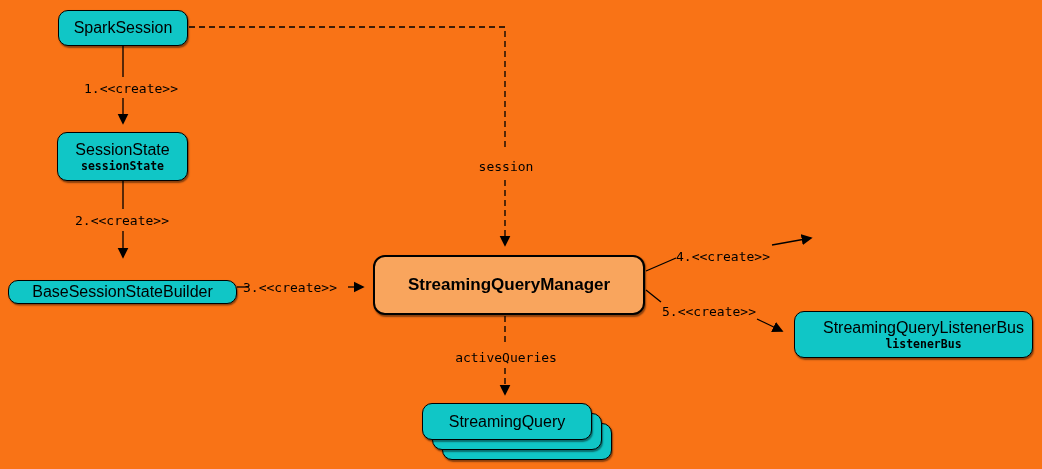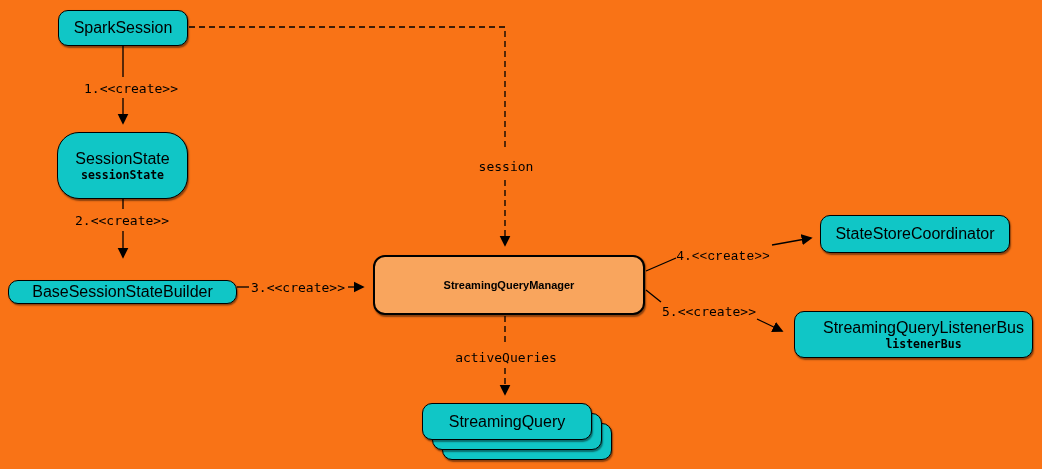--- a/index.html
+++ b/index.html
@@ -24,21 +24,21 @@
     box-sizing:border-box;
     line-height:1.12;
   }
   .node .sublabel {
     font-family:"DejaVu Sans Mono", monospace;
     font-size:11.5px; font-weight:bold; margin-top:1px;
   }
   .node.highlight {
     background: var(--highlight-fill, #f9a55d);
     border-width:2.5px; border-radius:12px;
-    font-weight:bold; font-size:11px;
+    font-weight:bold; font-size:17px;
   }
   .edge-label {
     position:absolute; transform:translate(-50%,-50%);
     font-family:"DejaVu Sans Mono", monospace;
     font-size:13px; white-space:nowrap; color:#000;
     background:transparent;
   }
 </style>
 </head>
 <body>
@@ -85,49 +85,46 @@
     <g stroke="#000" stroke-width="1.3" fill="none" stroke-dasharray="6 4">
       <line x1="505" y1="316" x2="505" y2="345"></line>
       <line x1="505" y1="368" x2="505" y2="394" marker-end="url(#arrw)"></line>
     </g>
   </svg>
 
   <div class="node" style="left:58px; top:10px; width:130px; height:36px;">
     <span>SparkSession</span>
   </div>
 
-  <div class="node" style="left:57px; top:132px; width:131px; height:67px;border-radius:22px;">
+  <div class="node" style="left:57px; top:132px; width:131px; height:49px;">
     <span>SessionState</span>
     <span class="sublabel">sessionState</span>
   </div>
 
   <div class="node" style="left:8px; top:280px; width:229px; height:24px;">
     <span>BaseSessionStateBuilder</span>
   </div>
 
   <div class="node highlight" style="left:373px; top:255px; width:272px; height:60px;">
     <span>StreamingQueryManager</span>
   </div>
 
-  <div class="node" style="left:820px; top:215px; width:190px; height:38px;">
-    <span>StateStoreCoordinator</span>
-  </div>
 
   <div class="node" style="left:794px; top:311px; width:239px; height:47px;padding-left:20px;">
     <span>StreamingQueryListenerBus</span>
     <span class="sublabel">listenerBus</span>
   </div>
 
   <div class="node" style="left:442px; top:423px; width:170px; height:37px;"></div>
   <div class="node" style="left:432px; top:413px; width:170px; height:37px;"></div>
   <div class="node" style="left:422px; top:403px; width:170px; height:37px;">
     <span>StreamingQuery</span>
   </div>
 
   <div class="edge-label" style="left:131px; top:88px;">1.&lt;&lt;create&gt;&gt;</div>
   <div class="edge-label" style="left:122px; top:220px;">2.&lt;&lt;create&gt;&gt;</div>
-  <div class="edge-label" style="left:298px; top:287px;text-align:right;">3.&lt;&lt;create&gt;&gt;</div>
+  <div class="edge-label" style="left:290px; top:287px;text-align:right;">3.&lt;&lt;create&gt;&gt;</div>
   <div class="edge-label" style="left:506px; top:166px;">session</div>
-  <div class="edge-label" style="left:723px; top:256px;font-family:Liberation Mono, monospace;">4.&lt;&lt;create&gt;&gt;</div>
+  <div class="edge-label" style="left:723px; top:256px;">4.&lt;&lt;create&gt;&gt;</div>
   <div class="edge-label" style="left:709px; top:311px;">5.&lt;&lt;create&gt;&gt;</div>
   <div class="edge-label" style="left:506px; top:357px;">activeQueries</div>
 
 </div>
 
 </body></html>

